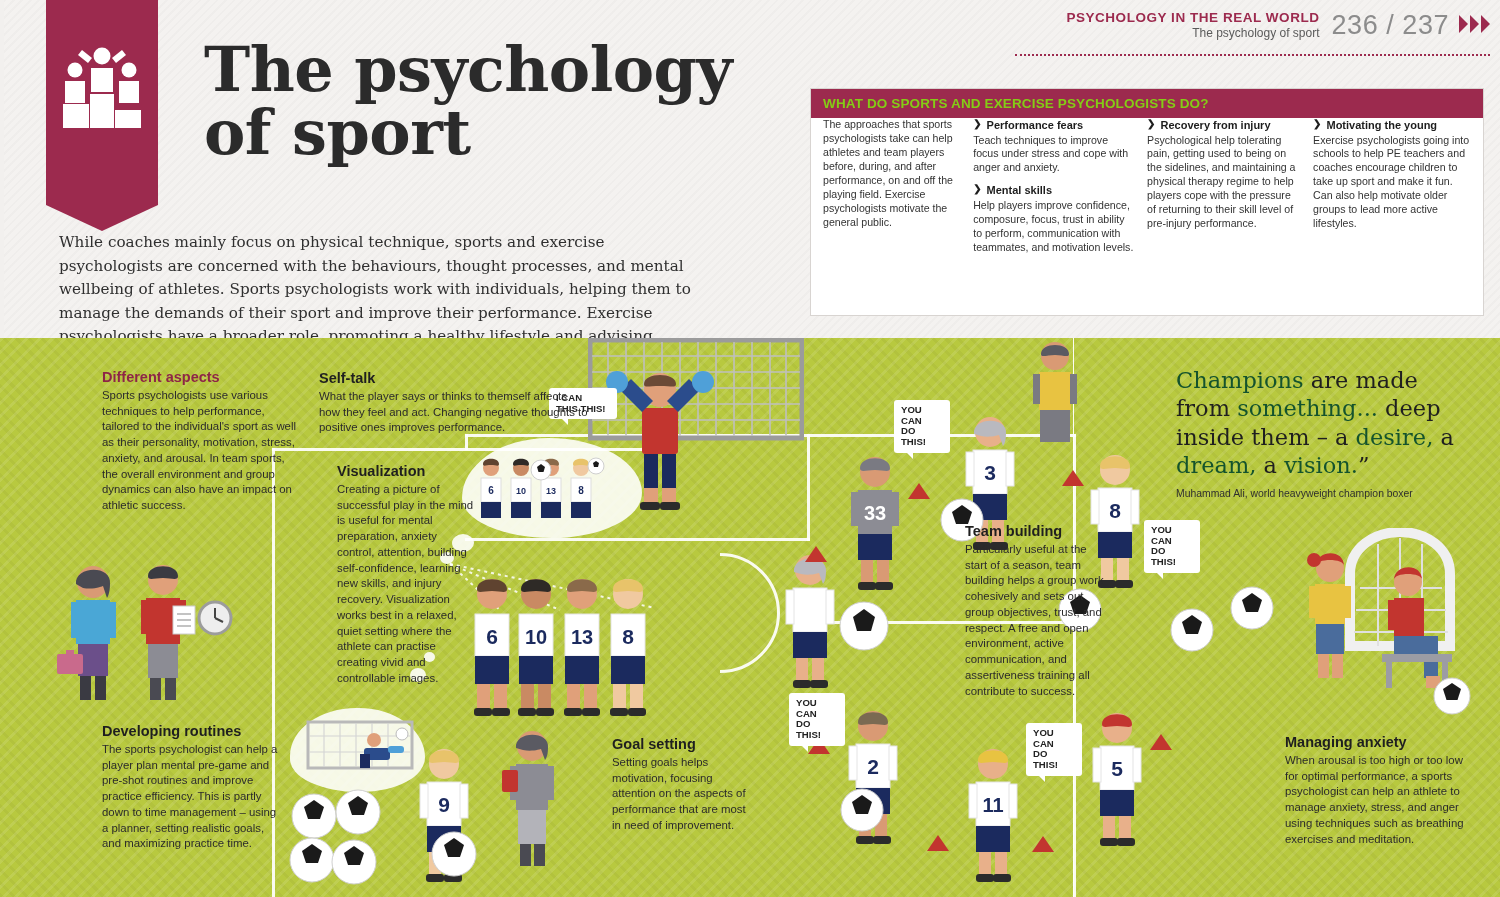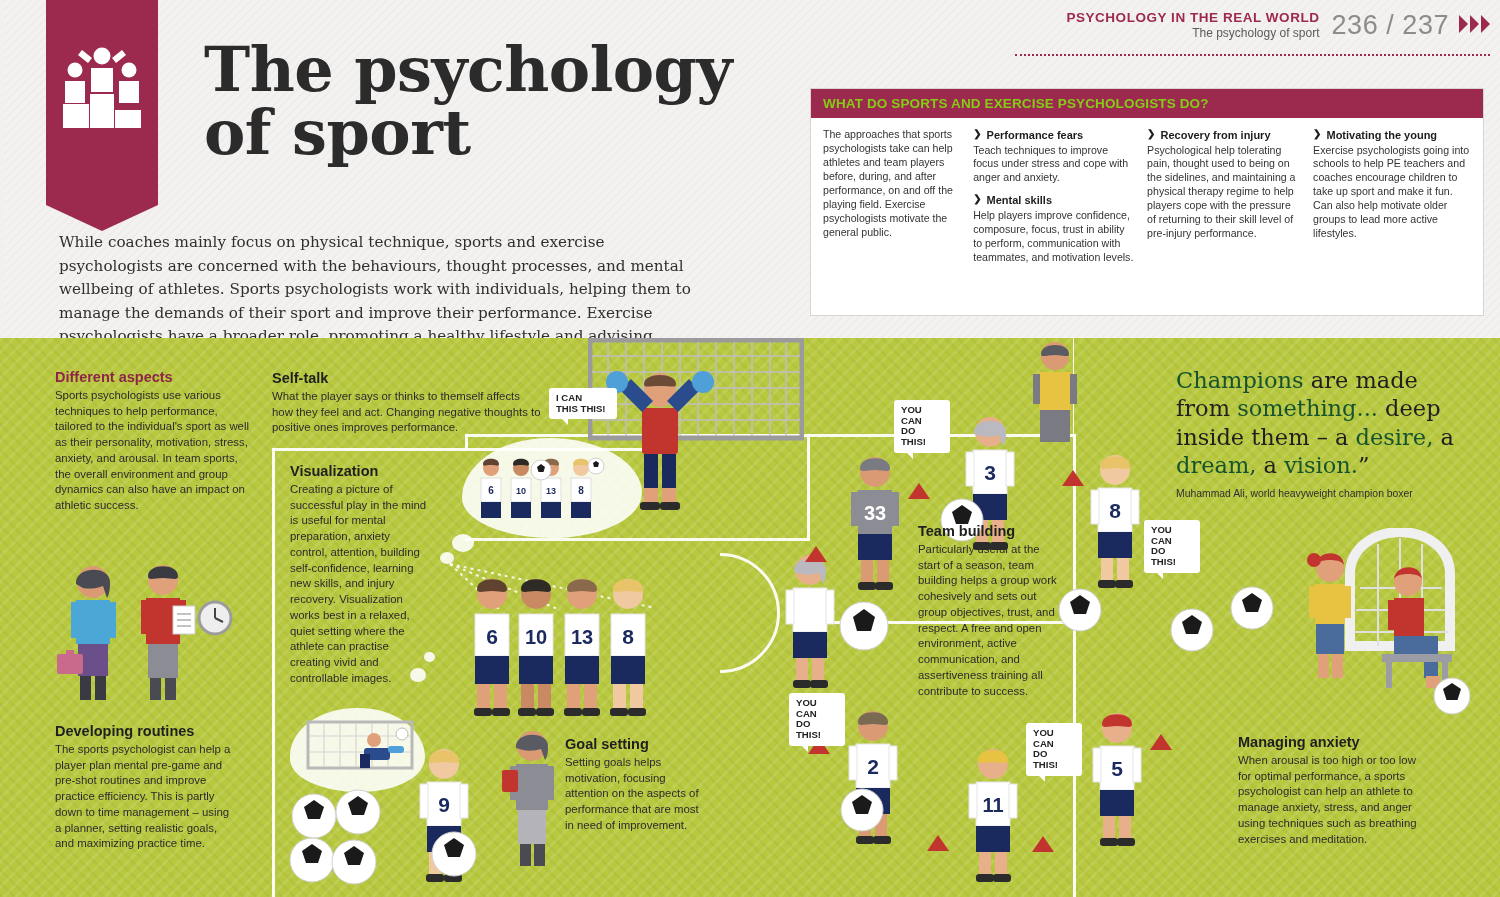--- a/index.html
+++ b/index.html
@@ -73,21 +73,21 @@
 
   
   .box {
     position: absolute; left: 806px; top: 88px; width: 674px; height: 228px;
     background: #fff; border: 1px solid #d8d4d1;
   }
   .box-head {
     background: #9c2a4e; color: #84cc16; font-weight: bold; font-size: 13.5px;
     padding: 7px 12px; letter-spacing: .01em;
   }
-  .box-body { display: flex; padding: 10px 4px 10px 12px; gap: 0; }
+  .box-body { display: flex; padding: 0 4px 10px 12px; gap: 0; }
   .box-col { font-size: 10.6px; line-height: 1.32; color: #333; padding-right: 12px; }
   .box-col.c0 { width: 152px; }
   .box-col.c1 { width: 176px; }
   .box-col.c2 { width: 168px; }
   .box-col.c3 { width: 168px; padding-right: 4px; }
   .item-title {
     font-weight: bold; font-size: 11px; color: #1d1d1d; margin-bottom: 1px;
     display:flex; gap:5px; align-items:flex-start;
   }
   .item-title .chev { color:#1d1d1d; font-size: 10px; line-height: 1.25; }
@@ -104,21 +104,21 @@
     content:""; position:absolute; inset:0;
     background:
       repeating-linear-gradient(135deg, rgba(255,255,255,0.10) 0 3px, rgba(0,0,0,0) 3px 9px),
       repeating-linear-gradient(45deg, rgba(0,0,0,0.035) 0 3px, rgba(0,0,0,0) 3px 9px);
   }
 
   
   .line { position:absolute; background: rgba(255,255,255,0.92); }
 
   
-  .gblock { position: absolute; color: #2b2b2b; }
+  .gblock { position: absolute; color: #2b2b2b; margin-left: 47px; }
   .gblock h3 {
     font-size: 14.5px; font-weight: bold; color: #1f1f1f; margin-bottom: 3px;
   }
   .gblock h3.rose { color: #8e2547; }
   .gblock p { font-size: 11.4px; line-height: 1.38; }
 
   .divider-v { position:absolute; width:1px; background: rgba(255,255,255,0.95); }
 
   
   .quote {
@@ -215,21 +215,21 @@
               </div>
             <p>Help players improve confidence, composure, focus, trust in ability to perform, communication with teammates, and motivation levels.</p>
           </div>
         </div>
         <div class="box-col c2">
           <div class="item">
             <div class="item-title">
                 <span class="chev">❯</span>
                 <span>Recovery from injury</span>
               </div>
-            <p>Psychological help tolerating pain, thought used to being on the sidelines, and maintaining a physical therapy regime to help players cope with the pressure of returning to their skill level of pre-injury performance.</p>
+            <p>Psychological help tolerating pain, getting used to being on the sidelines, and maintaining a physical therapy regime to help players cope with the pressure of returning to their skill level of pre-injury performance.</p>
           </div>
         </div>
         <div class="box-col c3">
           <div class="item">
             <div class="item-title">
                 <span class="chev">❯</span>
                 <span>Motivating the young</span>
               </div>
             <p>Exercise psychologists going into schools to help PE teachers and coaches encourage children to take up sport and make it fun. Can also help motivate older groups to lead more active lifestyles.</p>
           </div>

